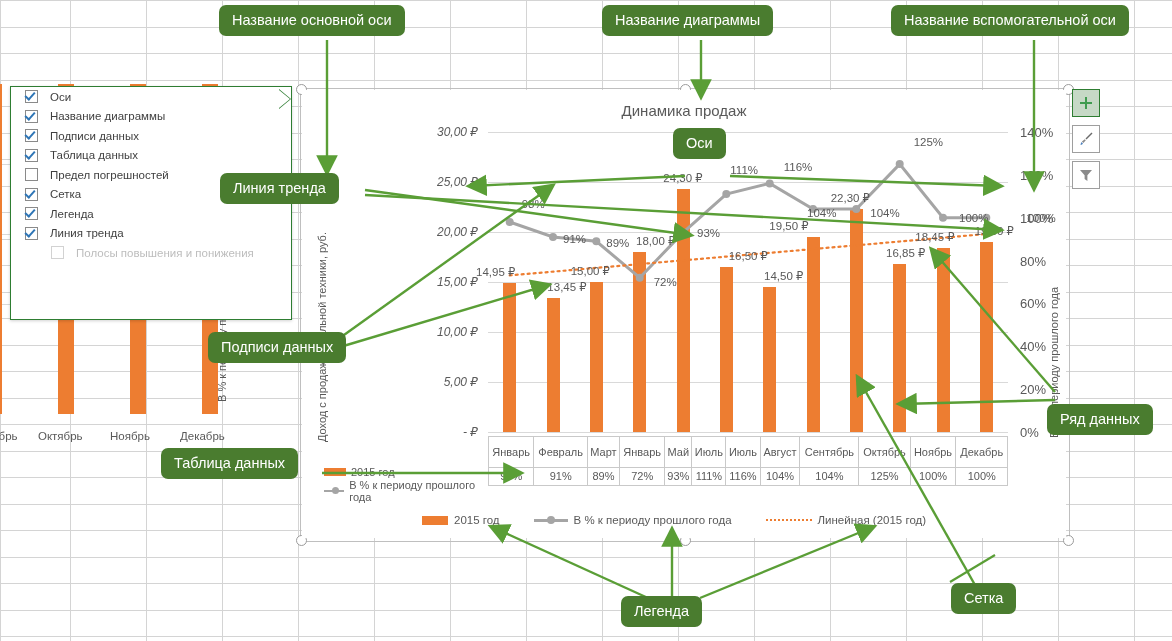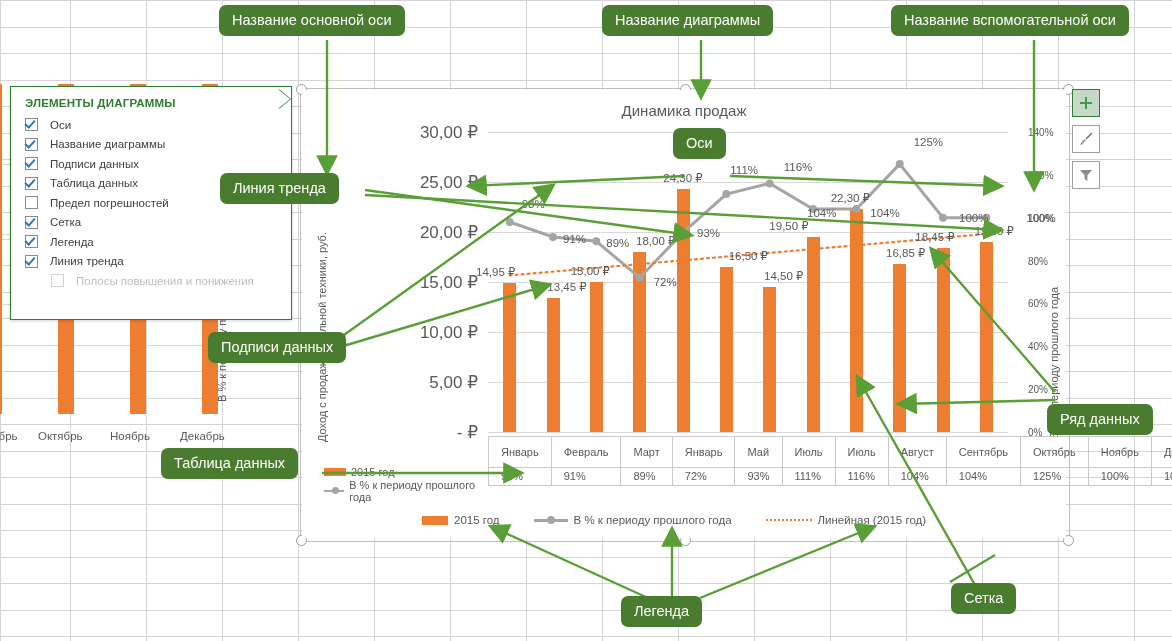--- a/index.html
+++ b/index.html
@@ -28,33 +28,33 @@
     border:1px solid #bfbfbf;background:rgba(255,255,255,0.0);}
   .handle{position:absolute;width:9px;height:9px;border:1px solid #9b9b9b;border-radius:50%;
     background:#ffffff;}
 
   .chart{position:absolute;left:302px;top:90px;width:764px;height:448px;background:#fff;}
   .chart-title{position:absolute;left:0;right:0;top:12px;text-align:center;font-size:15px;color:#595959;}
 
   
   .plot{position:absolute;left:186px;top:42px;width:520px;height:300px;}
   .glh{position:absolute;height:1px;background:#d9d9d9;left:0;right:0;}
-  .ytickL{position:absolute;right:100%;margin-right:10px;font-size:17px;white-space:nowrap;transform:translateY(-50%);}
-  .ytickR{position:absolute;left:100%;margin-left:20px;font-size:10px;white-space:nowrap;transform:translateY(-50%);}
+  .ytickL{position:absolute;right:100%;margin-right:10px;font-size:12px;white-space:nowrap;transform:translateY(-50%);font-style:italic;}
+  .ytickR{position:absolute;left:100%;margin-left:12px;font-size:13px;white-space:nowrap;transform:translateY(-50%);}
   .bar{position:absolute;bottom:0;background:#ED7D31;width:13px;}
   .dlabel{position:absolute;font-size:11.5px;white-space:nowrap;transform:translateX(-50%);color:#595959;}
   .plabel{position:absolute;font-size:11.5px;white-space:nowrap;color:#595959;}
 
   .vaxis-title{position:absolute;font-size:11px;color:#595959;white-space:nowrap;
     writing-mode:vertical-rl;transform:rotate(180deg);}
 
   
   .dtable{position:absolute;left:186px;top:346px;width:520px;border-collapse:collapse;
     font-size:11px;color:#595959;}
-  .dtable td{border:1px solid #c9c9c9;text-align:left;padding:2px 12px;line-height:1.15;}
+  .dtable td{border:1px solid #c9c9c9;text-align:center;padding:2px 0;line-height:1.15;}
   .dtable .hdr td{height:26px;vertical-align:middle;}
   .keycol{position:absolute;left:22px;top:346px;width:164px;font-size:11px;}
   .keyrow{height:19px;display:flex;align-items:center;gap:5px;}
   .kmark-bar{width:22px;height:8px;background:#ED7D31;display:inline-block;}
   .kmark-line{width:22px;height:10px;position:relative;display:inline-block;}
   .kmark-line::before{content:"";position:absolute;left:0;right:0;top:4px;height:2.5px;background:#A5A5A5;}
   .kmark-line::after{content:"";position:absolute;left:8px;top:1px;width:7px;height:7px;border-radius:50%;background:#A5A5A5;}
 
   
   .legend{position:absolute;left:120px;top:424px;display:flex;gap:34px;font-size:11.5px;color:#595959;align-items:center;}
@@ -325,21 +325,20 @@
     <path d="M3.6 11.1l1.3 1.3c-.5 1-1.6 1.5-2.6 1.2.6-.6.9-1.6 1.3-2.5z" fill="#4a7ebb"></path>
     </svg>
 </div>
 <div class="cbtn" style="left:1072px;top:161px">
   <svg width="16" height="16" viewBox="0 0 16 16">
     <path d="M2 3h12l-4.6 5.3V14L6.6 12V8.3z" fill="#8a8a8a"></path>
     </svg>
 </div>
 
 <div class="panel">
-  <div class="panel-title">ЭЛЕМЕНТЫ ДИАГРАММЫ</div>
   <div class="panel-list" id="panellist">
       <div class="prow">
         <span class="cb checked"></span>
         <span>Оси</span>
       </div>
       <div class="prow">
         <span class="cb checked"></span>
         <span>Название диаграммы</span>
       </div>
       <div class="prow">

